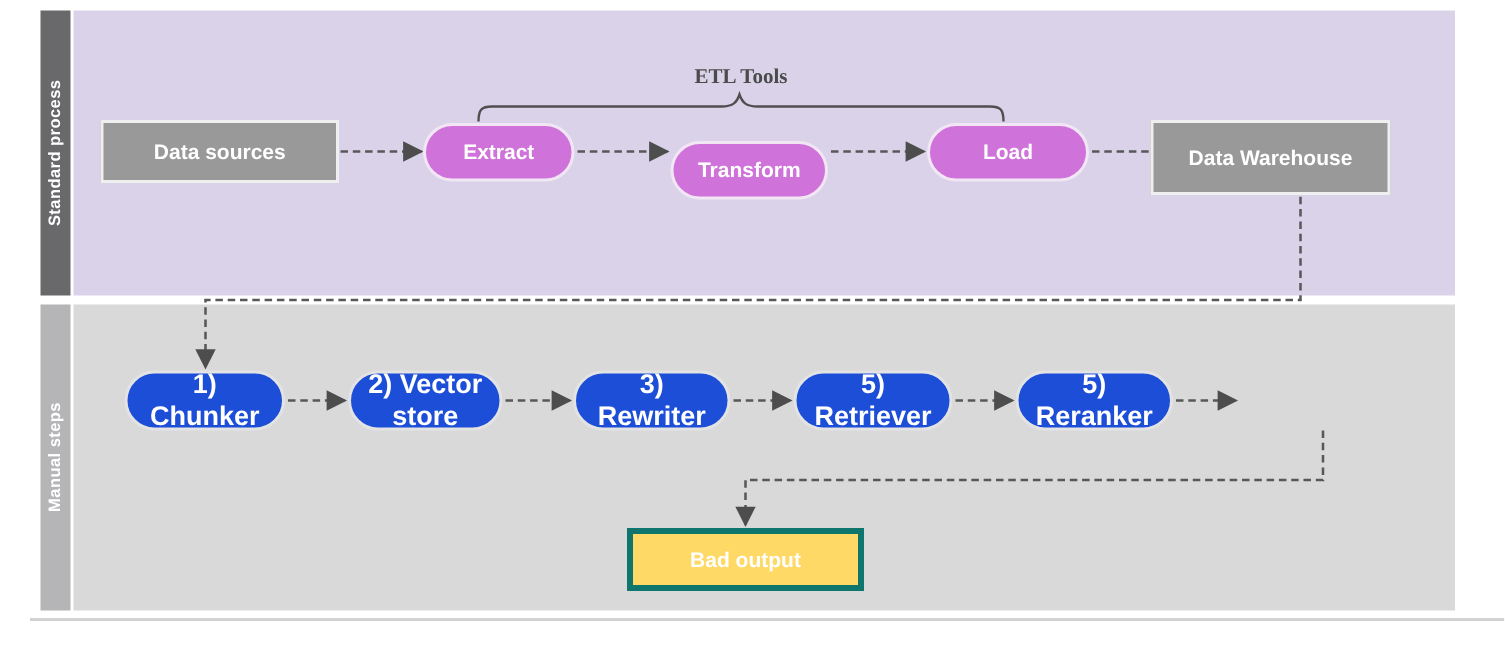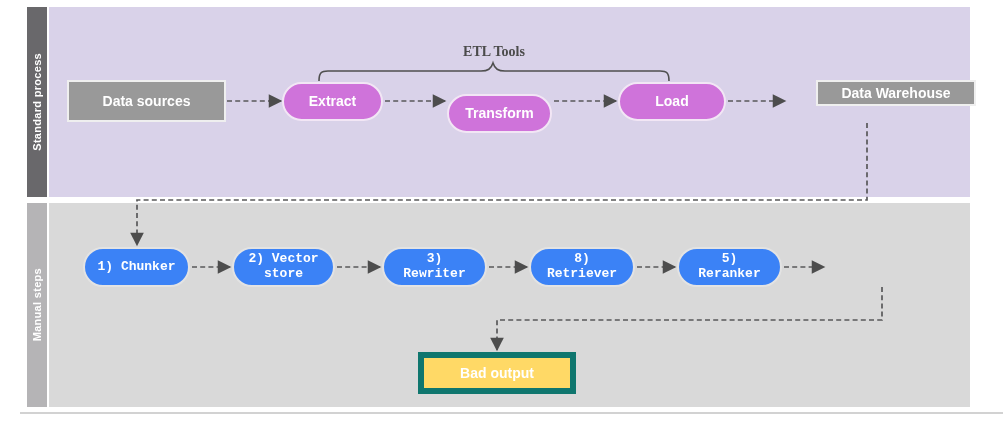--- a/index.html
+++ b/index.html
@@ -23,28 +23,28 @@
   .dash{stroke:#58585a;stroke-width:1.7;fill:none;stroke-dasharray:5 3.2;}
   .brace{stroke:#4f4f4f;stroke-width:1.6;fill:none;}
 
   
   .node{
     position:absolute;box-sizing:border-box;display:flex;align-items:center;justify-content:center;
     color:#ffffff;font-weight:bold;text-align:center;line-height:1.15;
   }
   .rect{border:2px solid #efefef;background:#999999;font-size:14px;}
   .pill-etl{border:2px solid #f2e6f5;background:#cf73da;border-radius:20px;font-size:14px;}
-  .pill-manual{border:2px solid #e3e3e3;background:#3b82f6;border-radius:20px;font-size:13px;padding:0 10px;font-family:Liberation Mono, monospace;}
-  .rect-bad{border:6px solid #0f766e;background:#ffd966;font-size:14px;}
+  .pill-manual{border:2px solid #e3e3e3;background:#1d4ed8;border-radius:20px;font-size:18px;padding:0 10px;}
+  .rect-bad{border:4px solid #0f766e;background:#ffd966;font-size:14px;}
 
   .n-data-sources{left:67px;top:80px;width:159px;height:42px;}
   .n-extract{left:282px;top:82px;width:101px;height:39px;}
   .n-transform{left:447px;top:82px;width:105px;height:39px;margin-top:12px;}
   .n-load{left:618px;top:82px;width:108px;height:39px;}
-  .n-data-warehouse{left:816px;top:80px;width:160px;height:26px;}
+  .n-data-warehouse{left:767px;top:80px;width:160px;height:50px;}
   .n-chunker{left:83px;top:247px;width:107px;height:40px;}
   .n-vector-store{left:232px;top:247px;width:103px;height:40px;}
   .n-rewriter{left:382px;top:247px;width:105px;height:40px;}
   .n-retriever{left:529px;top:247px;width:106px;height:40px;}
   .n-reranker{left:677px;top:247px;width:105px;height:40px;}
   .n-consolidator{left:826px;top:247px;width:112px;height:40px;}
   .n-bad-output{left:418px;top:352px;width:158px;height:42px;}
 
   .etl-caption{
     position:absolute;left:404px;top:44px;width:180px;text-align:center;
@@ -95,19 +95,19 @@
 
   <div class="node pill-etl n-extract">Extract</div>
   <div class="node rect n-data-sources">Data sources</div>
   <div class="node pill-etl n-transform">Transform</div>
   <div class="node pill-etl n-load">Load</div>
   <div class="node rect n-data-warehouse">Data Warehouse</div>
 
   <div class="node pill-manual n-chunker">1) Chunker</div>
   <div class="node pill-manual n-vector-store">2) Vector store</div>
   <div class="node pill-manual n-rewriter">3) Rewriter</div>
-  <div class="node pill-manual n-retriever">8) Retriever</div>
+  <div class="node pill-manual n-retriever">5) Retriever</div>
   <div class="node pill-manual n-reranker">5) Reranker</div>
   <div class="node rect-bad n-bad-output">Bad output</div>
 
   <div class="bottom-rule"></div>
 
 </div>
 
 </body></html>

